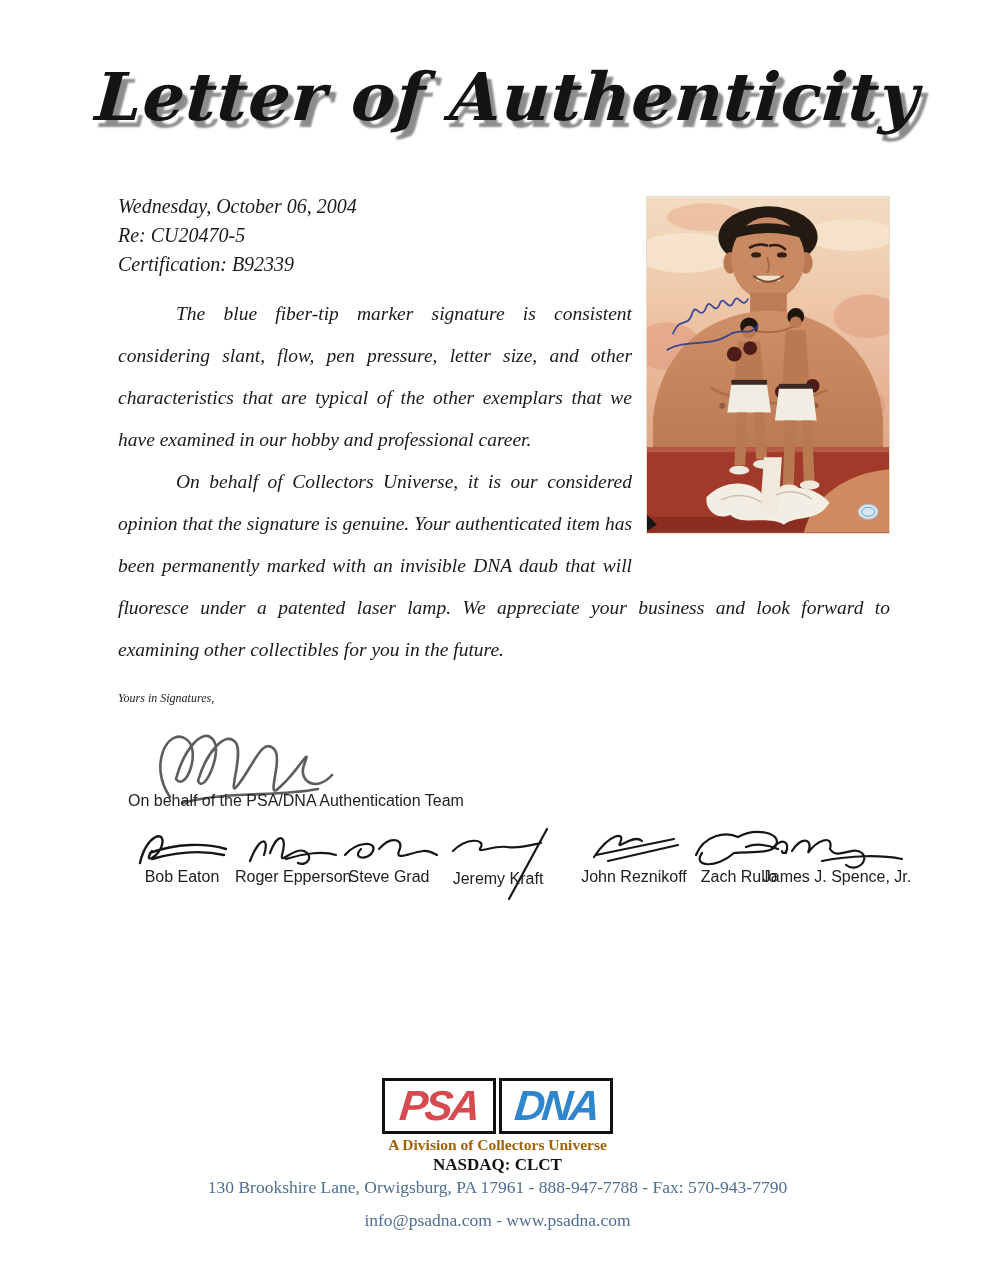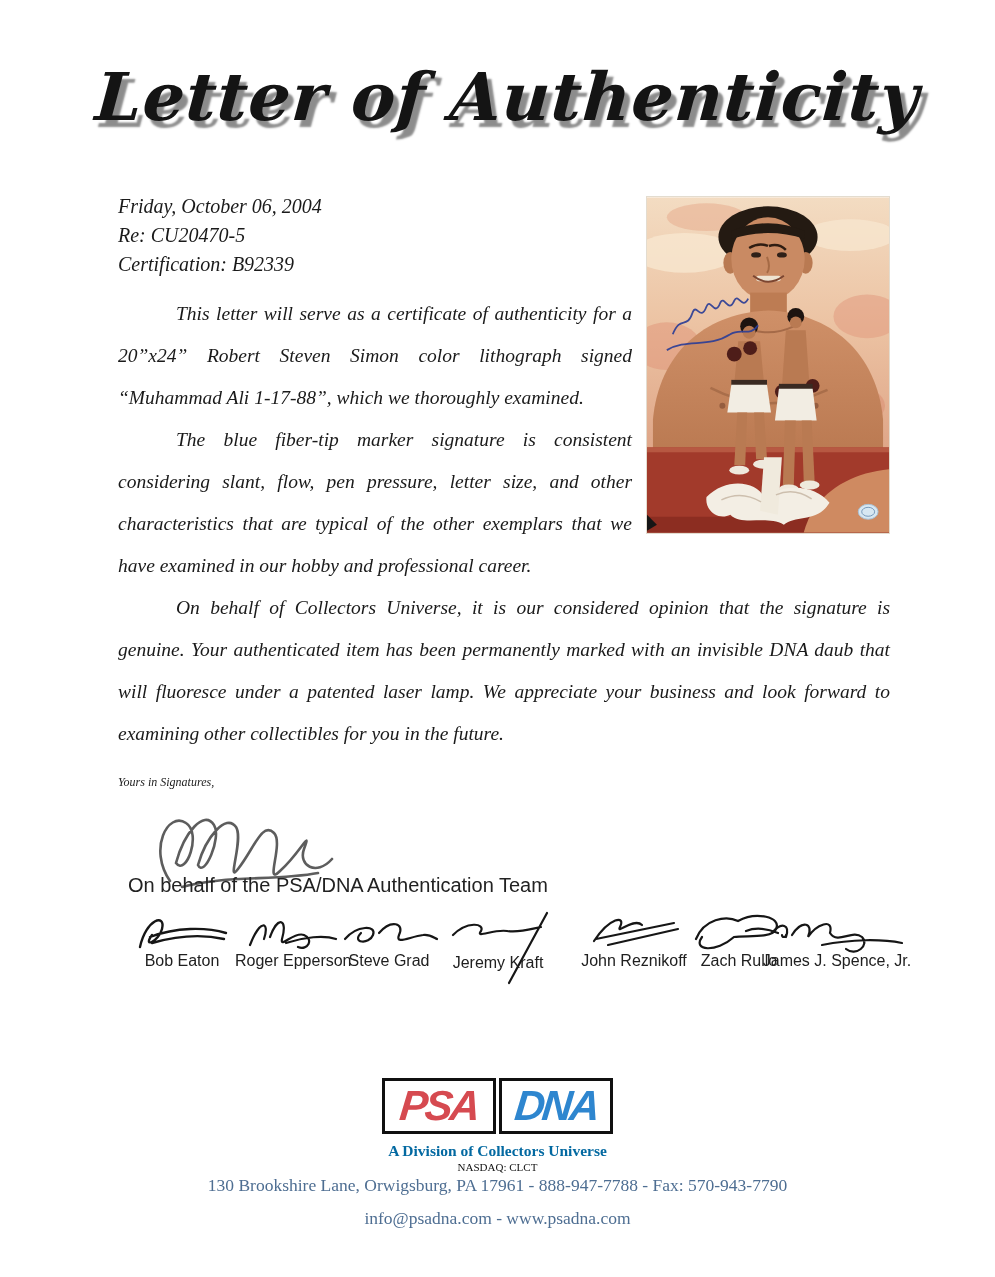--- a/index.html
+++ b/index.html
@@ -41,21 +41,21 @@
     margin-top:14px;
     text-align:justify;
     text-indent:58px;
   }
   .body-par + .body-par { margin-top:0; }
   .valediction { margin-top:6px; font-size:12px; }
   .team-sig { margin:-4px 0 0 22px; height:86px; }
   .team-sig svg { display:block; }
   .team-line {
     font-family:"Liberation Sans", sans-serif;
-    font-style:normal; font-size:20px; line-height:24px;
+    font-style:normal; font-size:16px; line-height:24px;
     margin:-12px 0 0 10px; color:#222;
   }
   
   .sig-row { position:relative; margin-top:12px; height:86px; }
   .signer { position:absolute; top:0; width:110px; text-align:center; }
   .signer svg { display:block; margin:0 auto; }
   .signer-name {
     font-family:"Liberation Sans", sans-serif;
     font-style:normal; font-size:16px; line-height:16px;
     color:#202020; white-space:nowrap; margin-top:-2px;
@@ -74,22 +74,22 @@
     transform:none;
   }
   .logo-cell span { transform:skewX(-6deg); }
   .logo-psa { color:#d64a50; }
   .logo-dna { color:#2e86cf; }
   .services-line {
     margin-top:5px;
     font-family:"Liberation Sans", sans-serif;
     font-size:16.5px; letter-spacing:2.5px; color:#3c3c3c;
   }
-  .division-line { margin-top:8px; font-weight:bold; font-size:15.5px; color:#0369a1; }
-  .nasdaq-line { font-weight:normal; font-size:11px; color:#111; margin-top:1px; }
+  .division-line { margin-top:2px; font-weight:bold; font-size:15.5px; color:#a16207; }
+  .nasdaq-line { font-weight:bold; font-size:17px; color:#111; margin-top:1px; }
   .address-line, .contact-line { font-size:17.5px; color:#4e6e92; line-height:21px;margin-top:12px; }
   .address-line { margin-top:2px; }
 </style>
 </head>
 <body>
 
 <div class="page">
 
   <h1 class="title">Letter of Authenticity</h1>
 
@@ -179,26 +179,25 @@
 
         <g>
           <ellipse cx="223" cy="317" rx="10" ry="7.5" fill="#d7e7f2" stroke="#a8c0d4" stroke-width="1"></ellipse>
           <ellipse cx="223" cy="317" rx="6.5" ry="4.5" fill="none" stroke="#5f86ad" stroke-width="0.8"></ellipse>
         </g>
         <path d="M0,320 L10,330 L0,336 Z" fill="#161616"></path>
       </svg>
     </div>
 
     <div class="meta">
-      <div>Friday, October 06, 2004</div>
+      <div>Wednesday, October 06, 2004</div>
       <div>Re: CU20470-5</div>
       <div>Certification: B92339</div>
     </div>
 
-    <p class="body-par">This letter will serve as a certificate of authenticity for a 20”x24” Robert Steven Simon color lithograph signed “Muhammad Ali 1-17-88”, which we thoroughly examined.</p>
     <p class="body-par">The blue fiber-tip marker signature is consistent considering slant, flow, pen pressure, letter size, and other characteristics that are typical of the other exemplars that we have examined in our hobby and professional career.</p>
     <p class="body-par">On behalf of Collectors Universe, it is our considered opinion that the signature is genuine. Your authenticated item has been permanently marked with an invisible DNA daub that will fluoresce under a patented laser lamp. We appreciate your business and look forward to examining other collectibles for you in the future.</p>
 
     <p class="valediction">Yours in Signatures,</p>
 
     <div class="team-sig">
       <svg width="230" height="96" viewBox="0 0 230 96" xmlns="http://www.w3.org/2000/svg">
         <path d="M30,82 C8,50 28,12 46,24 C62,34 46,78 36,64 C44,34 64,10 74,26 C82,38 64,80 58,66 C66,38 86,14 96,28 C104,40 86,86 98,70 C114,50 122,22 134,34 C144,44 124,88 140,72 C160,54 172,28 164,50 C158,66 176,78 192,60 M42,88 C84,76 136,82 178,74" stroke="#5d5d5d" stroke-width="2.6" fill="none" stroke-linecap="round"></path>
       </svg>
     </div>

